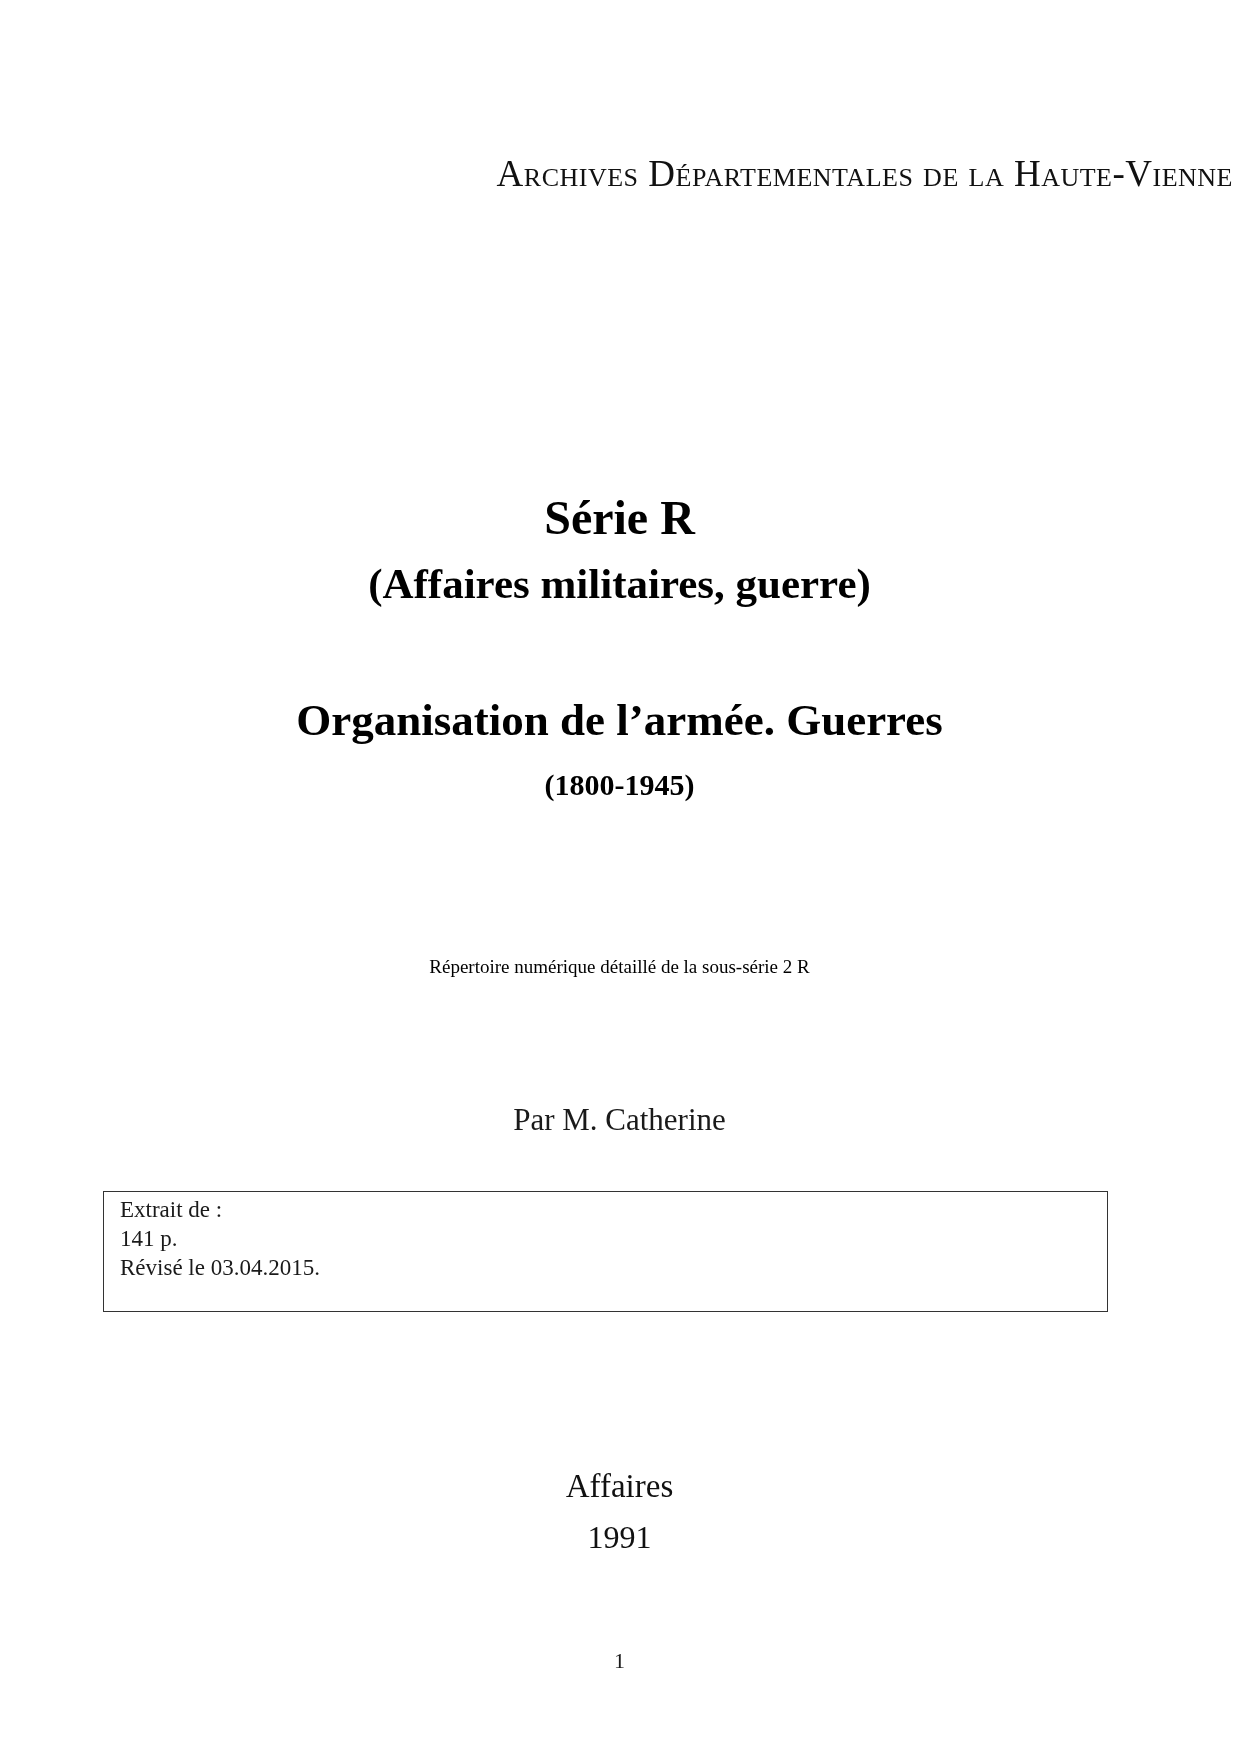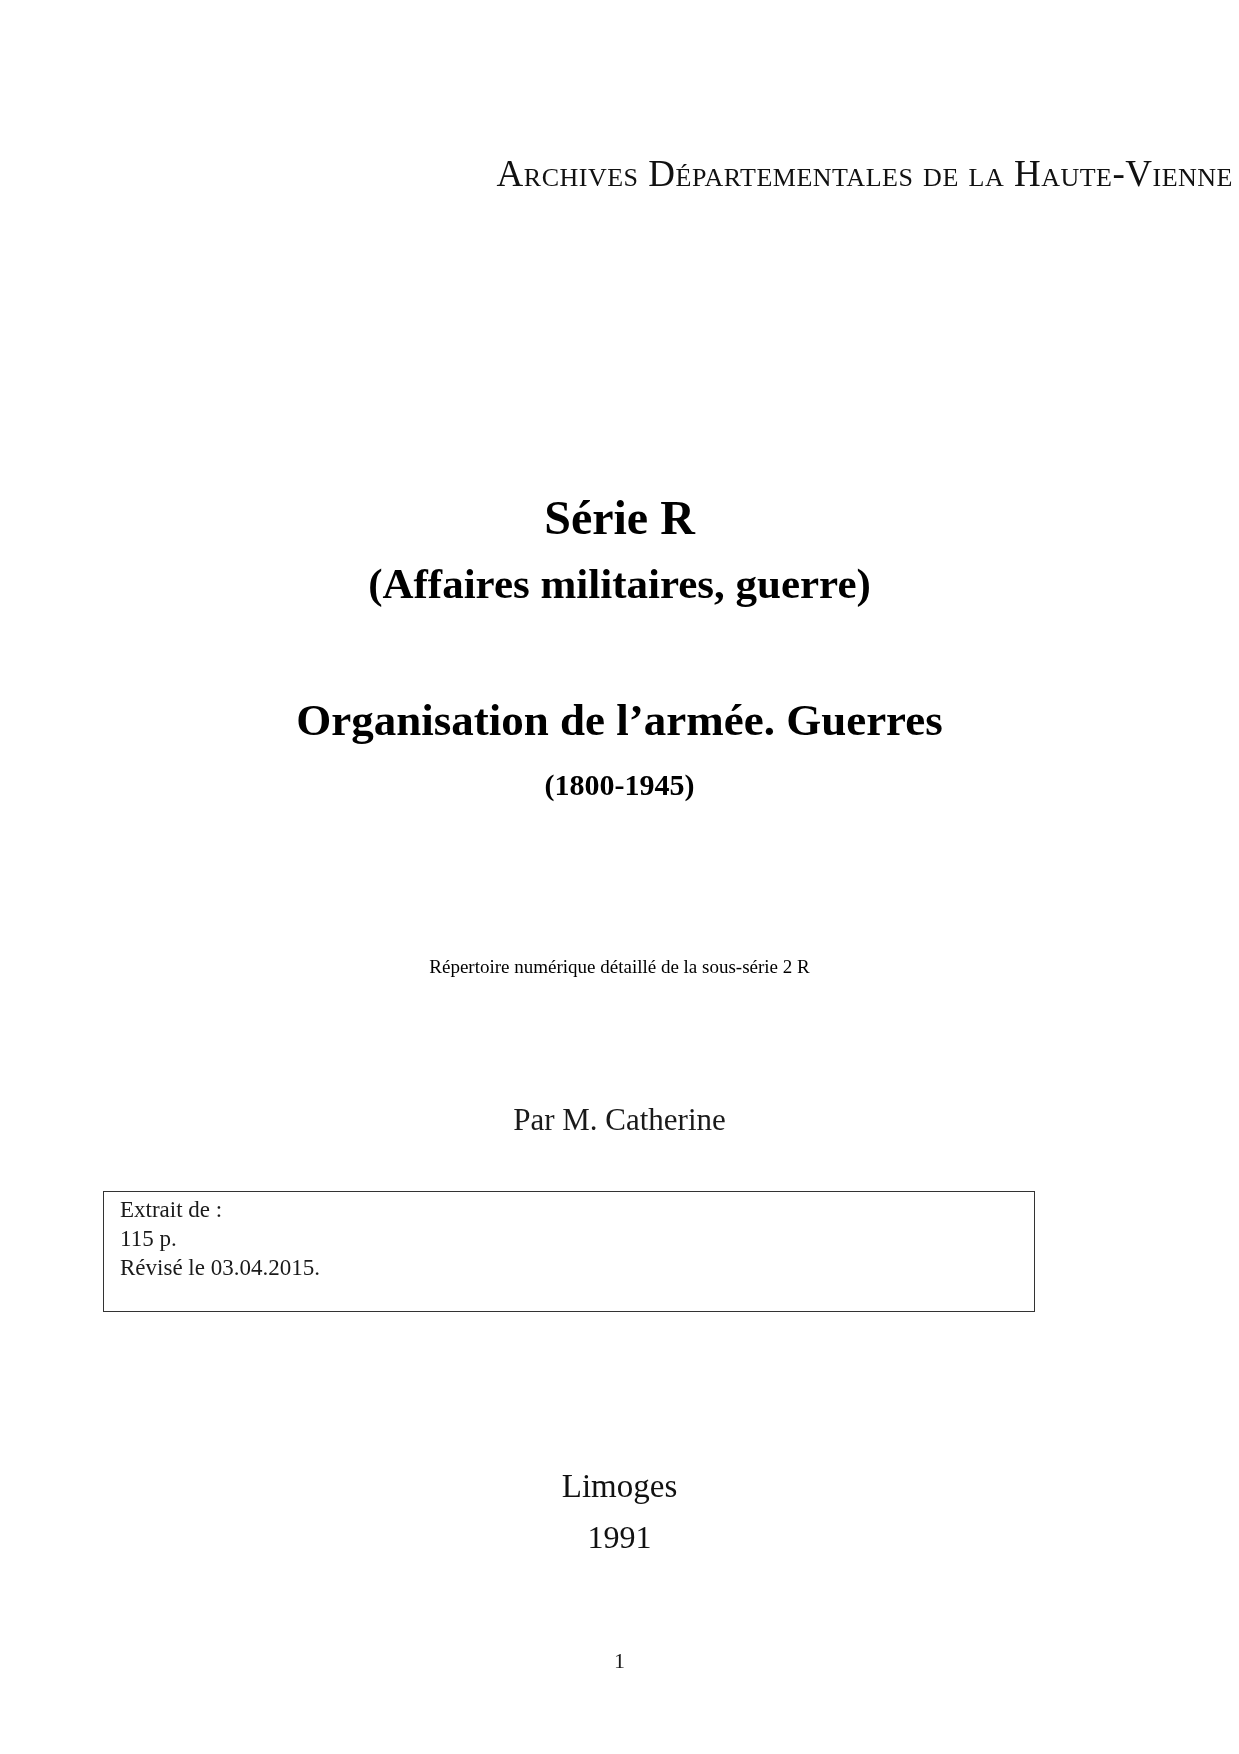--- a/index.html
+++ b/index.html
@@ -56,21 +56,21 @@
   }
   .author {
     top: 1102px;
     font-size: 31px;
     color: #1a1a1a;
     text-align: center;
   }
   .extract-box {
     position: absolute;
     top: 1191px; left: 103px;
-    width: 932px; height: 121px;
+    width: 1005px; height: 121px;
     border: 1.5px solid #333;
     padding: 3px 16px;
     font-size: 23px;
     line-height: 29px;
     color: #1a1a1a;
     overflow: hidden;
   }
   .extract-box .justify-full {
     text-align: justify;
     text-align-last: justify;
@@ -105,23 +105,23 @@
   <div class="line title-2">(Affaires militaires, guerre)</div>
 
   <div class="line title-4">(1800-1945)</div>
 
   <div class="line repertoire">Répertoire numérique détaillé de la sous-série 2 R</div>
 
   <div class="line author">Par M. Catherine</div>
 
   <div class="extract-box">
     <div>Extrait de :</div>
-    <div>115 p.</div>
+    <div>141 p.</div>
     <div>Révisé le 03.04.2015.</div>
   </div>
 
-  <div class="line place">Limoges</div>
+  <div class="line place">Affaires</div>
 
   <div class="line year">1991</div>
 
   <div class="line pagenum">1</div>
 
 </div>
 
 </body></html>

